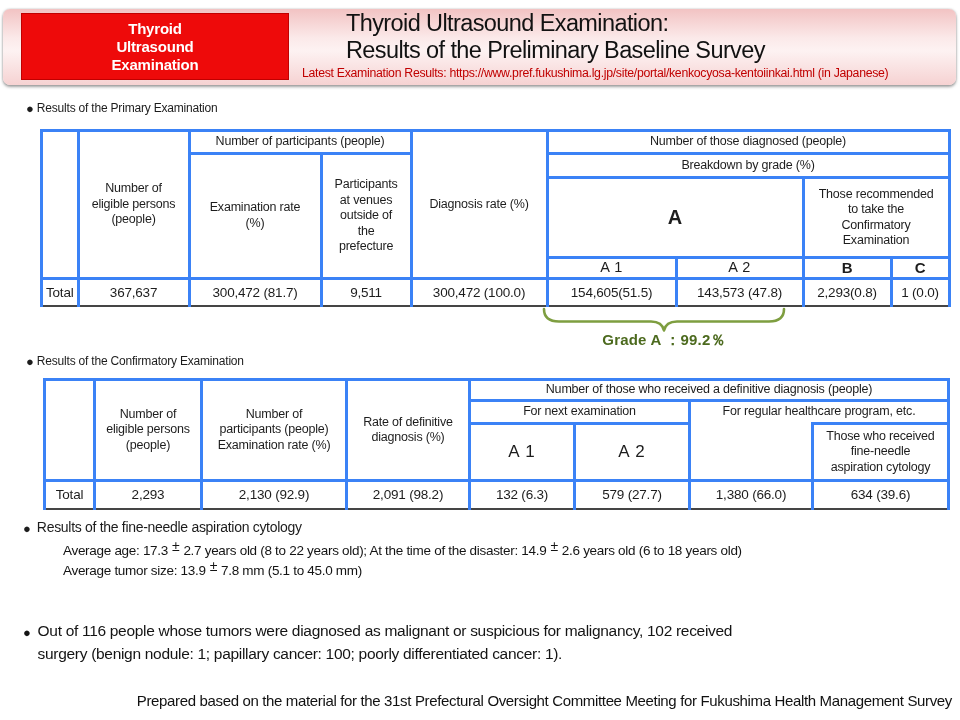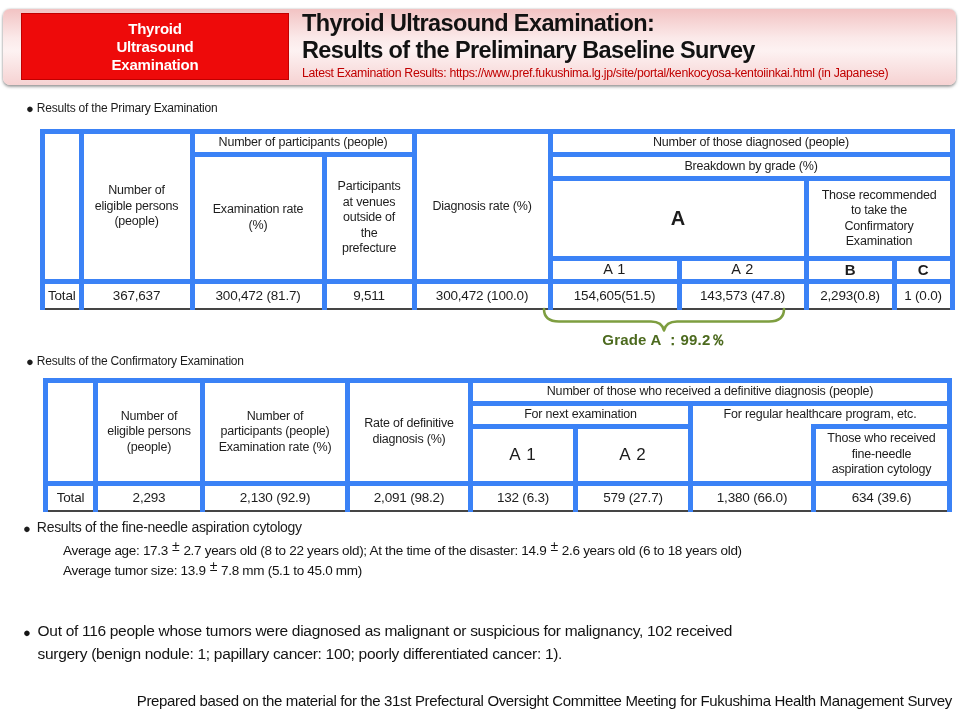--- a/index.html
+++ b/index.html
@@ -18,34 +18,34 @@
     box-shadow: 0 2px 3px rgba(90,90,90,0.55), 0 0 2px rgba(120,120,120,0.5);
   }
   .badge {
     position: absolute; left: 18px; top: 4px; width: 268px; height: 67px;
     background: #ee0a0a; border: 1px solid #c00000;
     display: flex; flex-direction: column; align-items: center; justify-content: center;
     color: #ffffff; font-weight: bold; font-size: 15px; line-height: 18px;
     text-align: center; letter-spacing: -0.2px;
   }
   .title-block { position: absolute; left: 299px; top: 1px; width: 650px; }
-  .title-line { font-size: 23.5px; font-weight: bold; color: #121212; line-height: 26.5px; letter-spacing: -0.6px; }
+  .title-line { font-size: 23.5px; font-weight: normal; color: #121212; line-height: 26.5px; letter-spacing: -0.6px; margin-left: 44px; }
   .subtitle { margin-top: 3px; font-size: 12.3px; color: #c00000; letter-spacing: -0.3px; }
 
   
   .sec-head { position: absolute; display: flex; align-items: center; color: #1c1c1c; }
   .sec-head .bullet { font-size: 13px; margin-right: 3px; position: relative; top: 1px; }
   .sec-head .sec-label { font-size: 12px; letter-spacing: -0.2px; }
   .sec-head.small .sec-label { font-size: 14px; letter-spacing: -0.3px; }
   .sec-head.small .bullet { margin-right: 6px; }
 
   
   table { border-collapse: collapse; table-layout: fixed; }
   td {
-    border: 5px solid #3b82f6; text-align: center; vertical-align: middle;
+    border: 3px solid #3b82f6; text-align: center; vertical-align: middle;
     font-size: 12.5px; line-height: 15.5px; color: #1d1d1d;
     white-space: pre-line; padding: 1px 5px; letter-spacing: -0.2px;
     overflow: hidden;
   }
   .t1, .t2 { border: 1.5px solid #5f5f5f; }
   tr.data td { font-size: 13.5px; border-top: 2px solid #595959; border-bottom: 2px solid #454545; white-space: nowrap; padding: 1px 3px; }
   .bb2 { border-bottom: 2px solid #6a6a6a; }
   .bl2 { border-left: 2px solid #6a6a6a; }
   td.big-a { font-size: 20px; font-weight: bold; letter-spacing: 0; }
   td.a12 { font-size: 14.5px; letter-spacing: 0.5px; }

